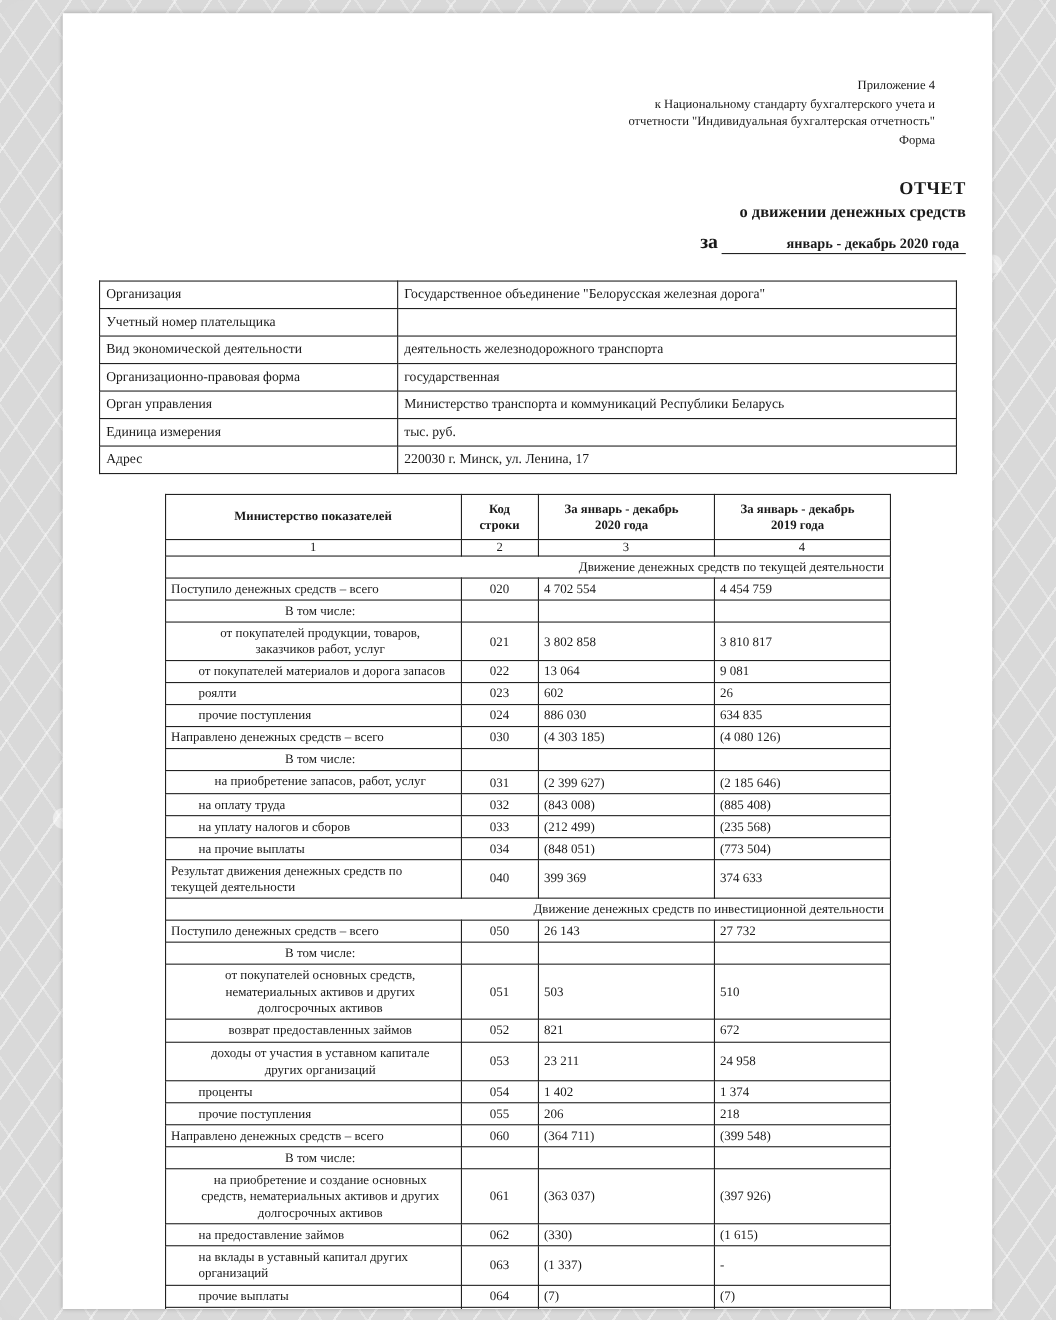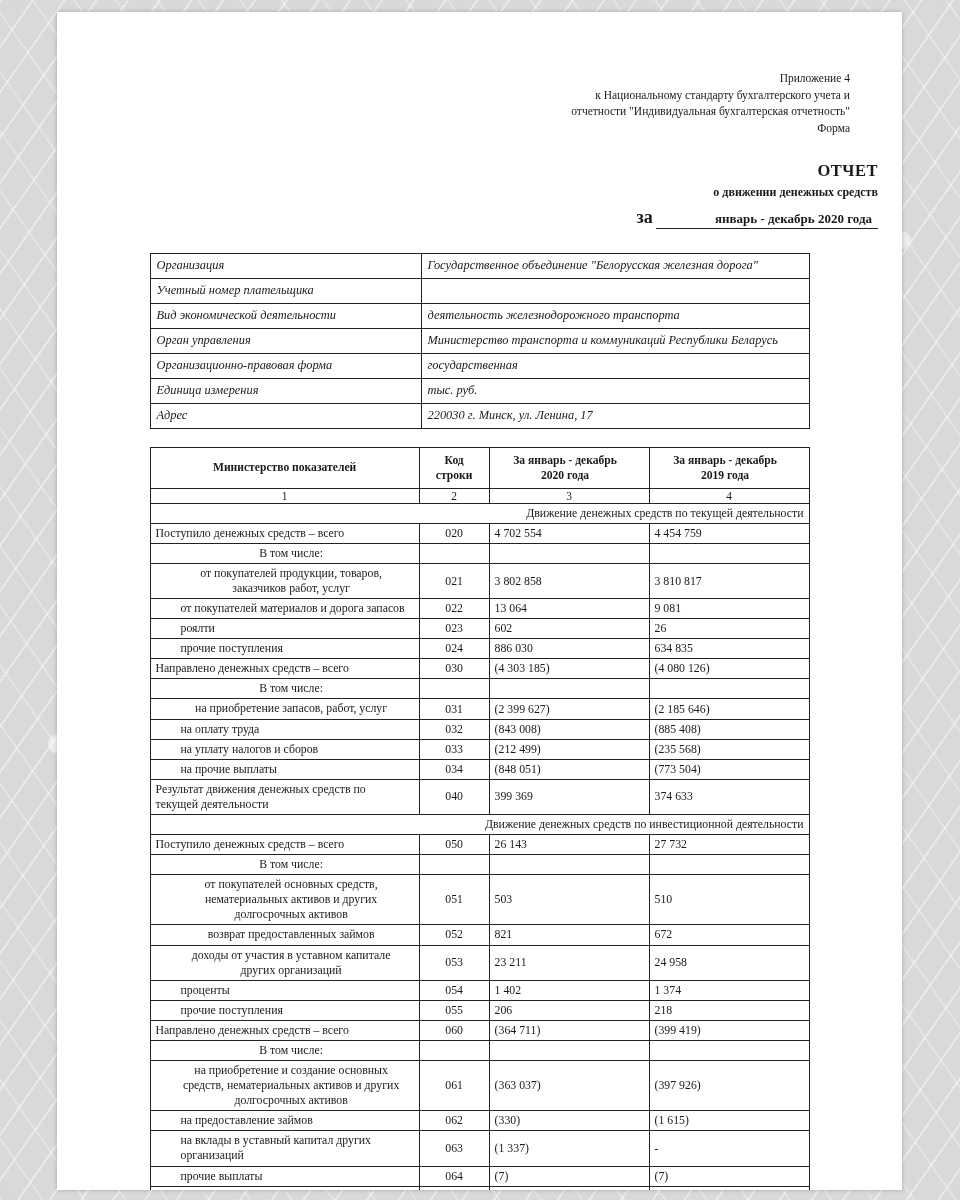--- a/index.html
+++ b/index.html
@@ -61,21 +61,21 @@
   .title-block {
     margin-top: 24px;
     text-align: right;
   }
   .title-main {
     font-size: 16.5px;
     font-weight: bold;
     letter-spacing: 0.5px;
   }
   .title-sub {
-    font-size: 12px;
+    font-size: 15px;
     font-weight: bold;
     margin-top: 4px;
   }
   .period-line {
     margin-top: 7px;
     font-size: 13px;
     font-weight: bold;
   }
   .period-line .per-word {
     font-weight: bold;
@@ -87,23 +87,22 @@
     padding: 0 6px 1px 6px;
     min-width: 210px;
   }
 
   
   table {
     border-collapse: collapse;
   }
   .org-table {
     margin: 24px auto 0 auto;
-    width: 660px;
+    width: 780px;
     font-size: 12.4px;
-    font-style: italic;
   }
   .org-table td {
     border: 1px solid #222;
     padding: 3px 6px 4px 6px;
     height: 17px;
     vertical-align: middle;
   }
   .org-table td.lbl { width: 258px; }
 
   
@@ -175,26 +174,26 @@
             </tr>
             <tr>
               <td class="lbl">Учетный номер плательщика</td>
               <td></td>
             </tr>
             <tr>
               <td class="lbl">Вид экономической деятельности</td>
               <td>деятельность железнодорожного транспорта</td>
             </tr>
             <tr>
+              <td class="lbl">Организационно-правовая форма</td>
+              <td>государственная</td>
+            </tr>
+            <tr>
               <td class="lbl">Орган управления</td>
               <td>Министерство транспорта и коммуникаций Республики Беларусь</td>
-            </tr>
-            <tr>
-              <td class="lbl">Организационно-правовая форма</td>
-              <td>государственная</td>
             </tr>
             <tr>
               <td class="lbl">Единица измерения</td>
               <td>тыс. руб.</td>
             </tr>
             <tr>
               <td class="lbl">Адрес</td>
               <td>220030 г. Минск, ул. Ленина, 17</td>
             </tr>
           </tbody>
@@ -339,21 +338,21 @@
             <tr>
               <td class="two-line indent2">прочие поступления</td>
               <td class="col-code cellmid">055</td>
               <td class="col-val cellmid">206</td>
               <td class="col-val cellmid">218</td>
             </tr>
             <tr>
               <td class="two-line ">Направлено денежных средств – всего</td>
               <td class="col-code cellmid">060</td>
               <td class="col-val cellmid">(364 711)</td>
-              <td class="col-val cellmid">(399 419)</td>
+              <td class="col-val cellmid">(399 548)</td>
             </tr>
             <tr>
               <td class="indent1">В том числе:</td>
               <td class="col-code"></td>
               <td class="col-val"></td>
               <td class="col-val"></td>
             </tr>
             <tr>
               <td class="two-line indent1">на приобретение и создание основных<br>средств, нематериальных активов и других<br>долгосрочных активов</td>
               <td class="col-code cellmid">061</td>

